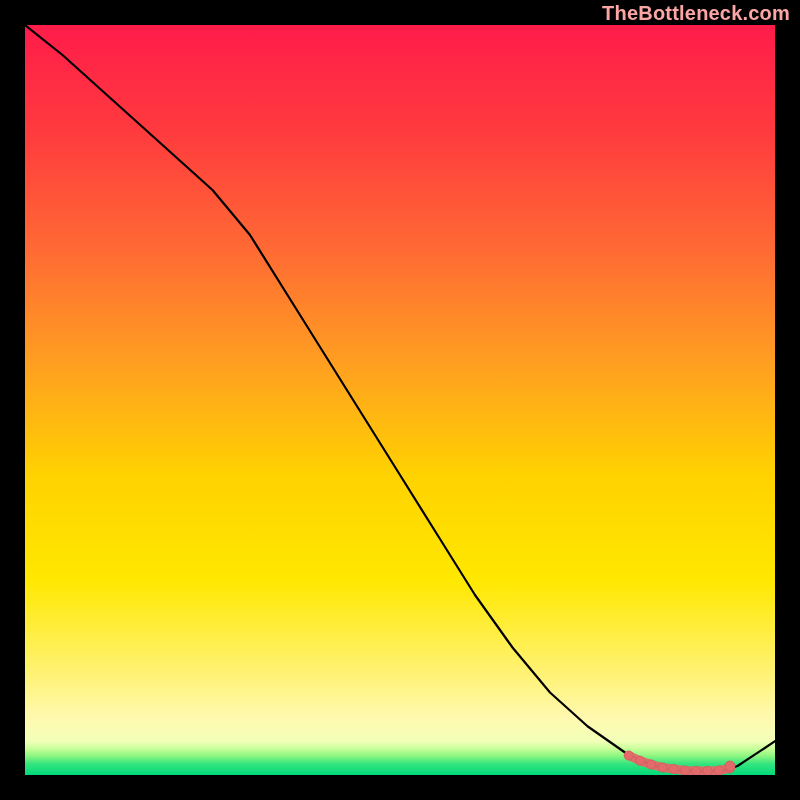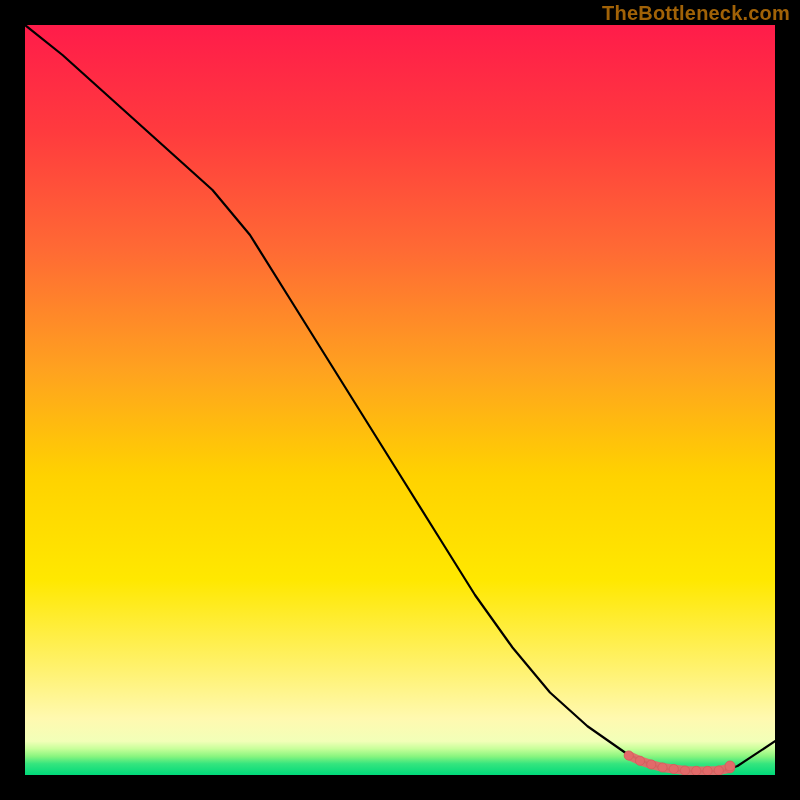--- a/index.html
+++ b/index.html
@@ -10,21 +10,21 @@
     height: 800px;
     background: #000;
   }
   .watermark {
     position: absolute;
     top: 2px;
     right: 10px;
     font-family: Arial, Helvetica, sans-serif;
     font-size: 20px;
     font-weight: 600;
-    color: #a16207;
+    color: #fca5a5;
     letter-spacing: 0.2px;
   }
   .plot-area {
     position: absolute;
     left: 25px;
     top: 25px;
     width: 750px;
     height: 750px;
   }
   svg { display: block; }

